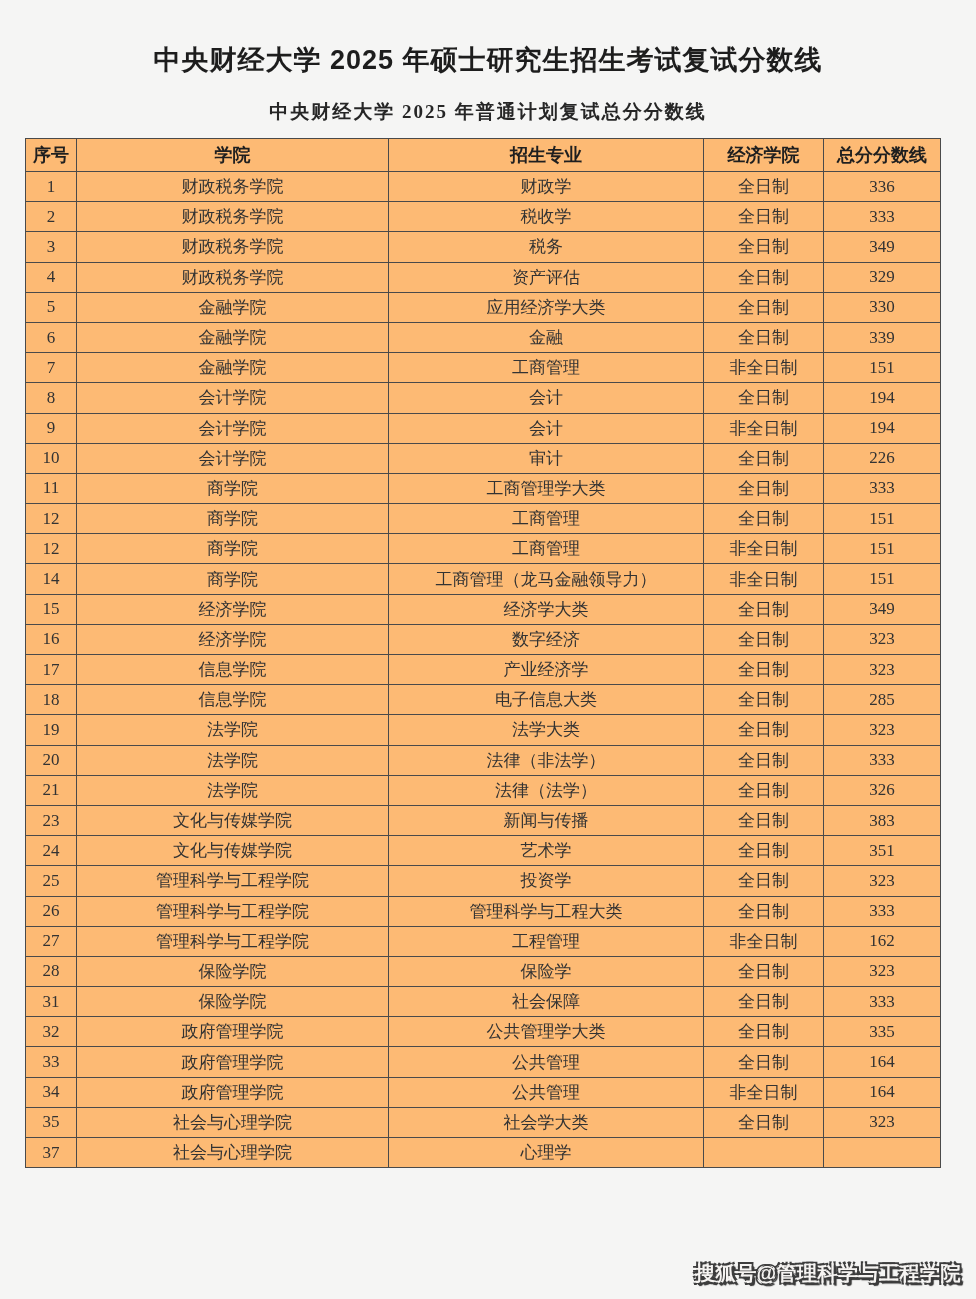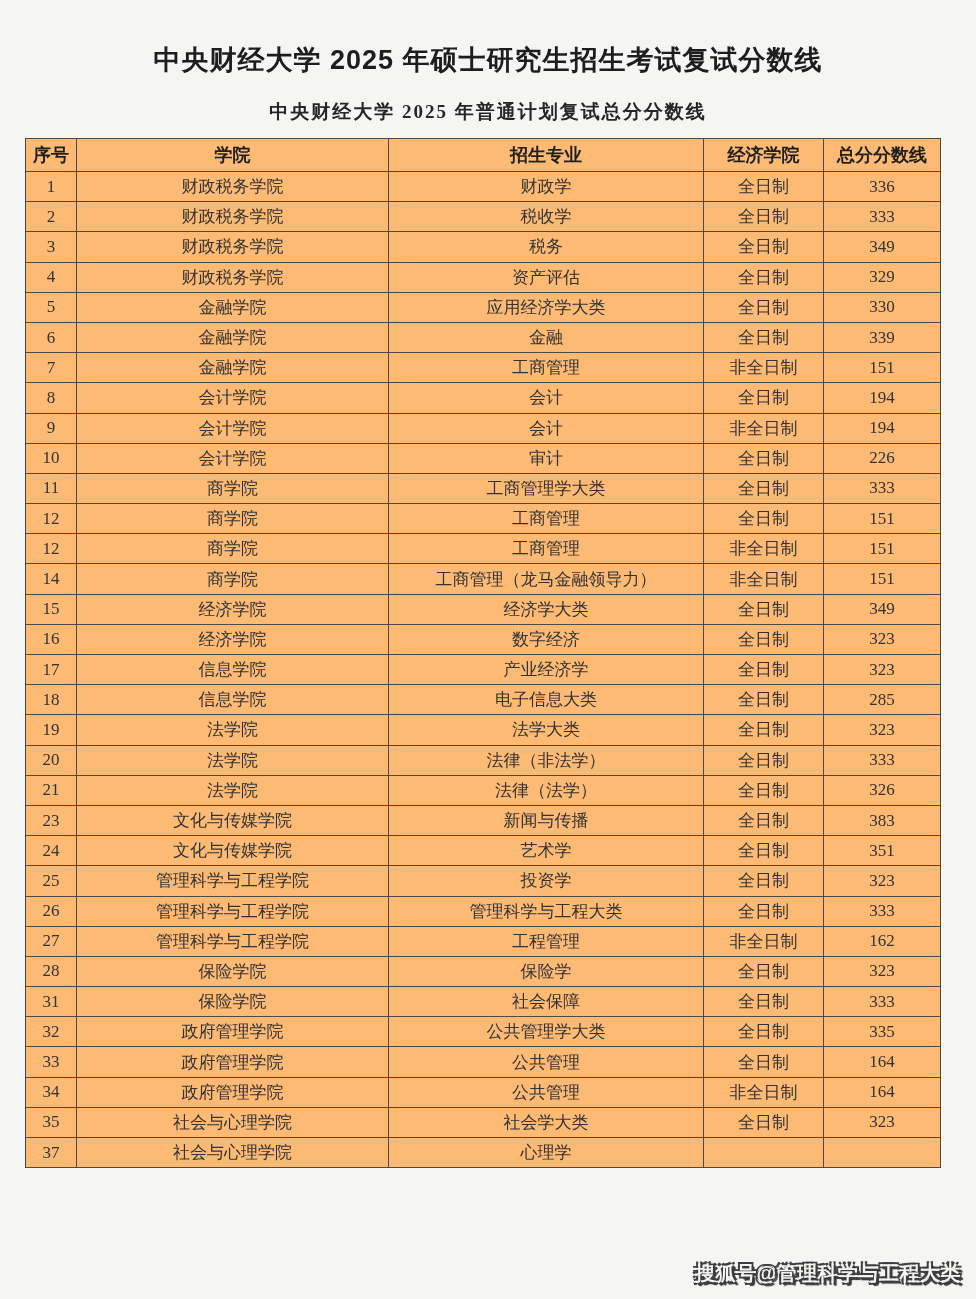--- a/index.html
+++ b/index.html
@@ -347,15 +347,15 @@
         <tr>
           <td>37</td>
           <td>社会与心理学院</td>
           <td>心理学</td>
           <td></td>
           <td></td>
         </tr>
       </tbody>
   </table>
 
-  <div class="watermark">搜狐号@管理科学与工程大类</div>
+  <div class="watermark">搜狐号@管理科学与工程学院</div>
 
 </div>
 
 </body></html>

